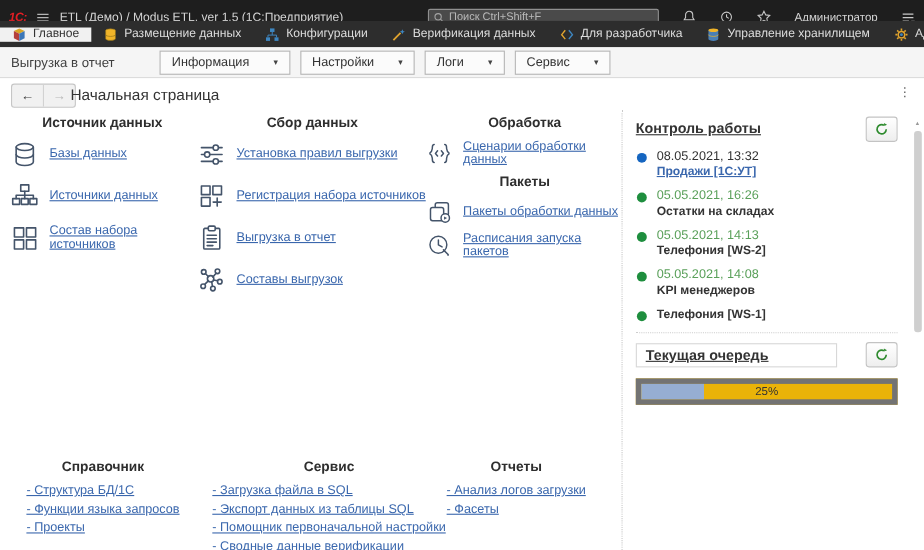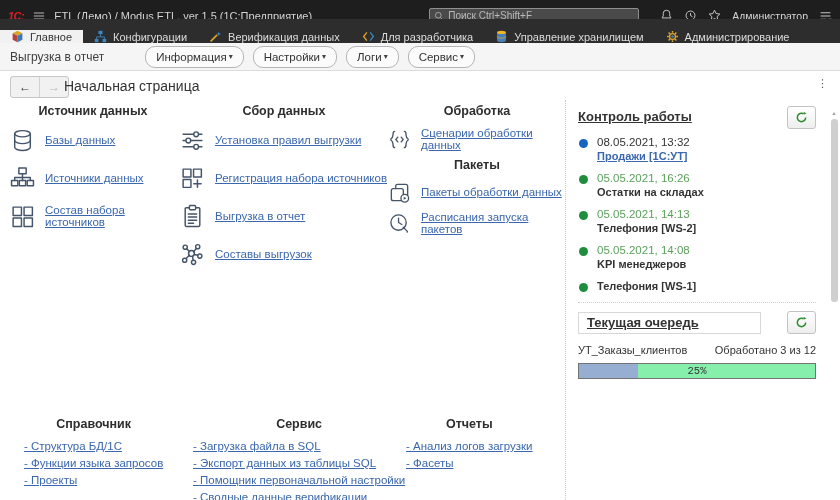--- a/index.html
+++ b/index.html
@@ -6,33 +6,33 @@
   .app{position:relative;width:840px;height:500px;background:#fff;overflow:hidden;
        font-family:"Liberation Sans",sans-serif;color:#333;}
   
   .titlebar{position:absolute;top:0;left:0;right:0;height:31px;background:#1e1e1e;
     display:flex;align-items:center;padding:0 8px;gap:9px;box-sizing:border-box;}
   .logo{color:#e31e24;font-weight:bold;font-size:11px;font-style:italic;letter-spacing:-.5px;}
   .ham{display:flex;align-items:center;}
   .tb-title{color:#d4d4d4;font-size:11px;white-space:nowrap;}
   .tb-search{margin-left:auto;width:200px;height:13px;background:#4a4a4a;border:1px solid #8f8f8f;
     border-radius:2px;display:flex;align-items:center;gap:4px;padding:0 4px;color:#b9b9b9;font-size:10px;}
-  .tb-icons{display:flex;align-items:center;gap:11px;margin-left:12px;justify-content:space-between;}
+  .tb-icons{display:flex;align-items:center;gap:21px;margin-left:12px;justify-content:space-between;}
   .user{color:#d4d4d4;font-size:10.5px;white-space:nowrap;}
   
-  .tabbar{position:absolute;top:19px;left:0;right:0;height:24px;background:#2d2d2d;display:flex;align-items:flex-end;}
+  .tabbar{position:absolute;top:19px;left:0;right:0;height:24px;background:#2d2d2d;display:flex;align-items:center;}
   .tab{display:flex;align-items:center;gap:6px;padding:0 11px;font-size:11px;color:#dcdcdc;white-space:nowrap;}
   .tab.active{background:#f1f1f1;color:#333;}
   .tab svg{width:13px;height:13px;flex:0 0 auto;}
   
   .toolbar{position:absolute;top:43px;left:0;right:0;height:28px;background:#f5f5f5;
     border-bottom:1px solid #dcdcdc;display:flex;align-items:center;padding:0 10px;gap:9px;box-sizing:border-box;}
   .ctx{font-size:12px;color:#3f3f3f;margin-right:32px;}
-  .dd{height:20px;padding:0 10px;background:#fbfbfb;border:1px solid #b5b5b5;border-radius:10px;
-    font-size:11.5px;color:#333;display:flex;align-items:center;gap:2px;}
+  .dd{height:20px;padding:0 10px;background:#fbfbfb;border:1px solid #b5b5b5;border-radius:0;
+    font-size:11.5px;color:#333;display:flex;align-items:center;gap:22px;}
   .dd .caret{font-size:8px;color:#444;}
   
   .navrow{position:absolute;top:72px;left:0;right:0;height:28px;background:#fff;}
   .histgroup{position:absolute;left:10px;top:4px;height:20px;display:flex;border:1px solid #c6c6c6;
     border-radius:3px;background:#f1f1f1;overflow:hidden;}
   .histbtn{width:28px;display:flex;align-items:center;justify-content:center;font-size:12px;}
   .histbtn.back{color:#3c3c3c;border-right:1px solid #d2d2d2;}
   .histbtn.fwd{color:#b8b8b8;}
   .page-title{position:absolute;left:64px;top:0;line-height:28px;font-size:14px;color:#333;}
   .more{position:absolute;right:12px;top:5px;color:#555;font-size:11px;}
@@ -62,21 +62,21 @@
   .dot.blue{background:#1565c0;} .dot.green{background:#1e8e3e;}
   .jdate{font-size:11.5px;} .jdate.green{color:#5aa05a;} .jdate.dark{color:#333;}
   .jname{font-size:11px;font-weight:bold;color:#333;margin-top:2px;}
   .jname a{color:#3a67ad;text-decoration:underline;cursor:pointer;}
   .sep{border-top:1px dotted #cdcdcd;margin:0 14px 8px 0;}
   .queue-head{display:flex;justify-content:space-between;align-items:flex-end;padding-right:14px;margin-bottom:10px;}
   .queue-title{border:1px solid #d8d8d8;padding:2px 8px 3px;font-size:13px;font-weight:bold;
     text-decoration:underline;color:#333;flex:1;margin-right:26px;}
   .queue-row{display:flex;justify-content:space-between;font-size:11px;color:#333;
     padding-right:14px;margin-bottom:7px;}
-  .pbar{position:relative;height:14px;border:1px solid #737373;margin-right:14px;background:#86efac;font-family:Liberation Mono, monospace;}
+  .pbar{position:relative;height:14px;border:5px solid #737373;margin-right:14px;background:#eab308;}
   .pfill{position:absolute;left:0;top:0;bottom:0;background:#96aed2;}
   .plabel{position:absolute;left:0;right:0;top:0;bottom:0;text-align:center;font-size:10.5px;line-height:14px;color:#333;}
   
   .bsec{position:absolute;top:417px;}
   #bsec1{left:24px;} #bsec2{left:193px;} #bsec3{left:406px;}
   .bsec a{display:block;color:#3a67ad;font-size:11.5px;text-decoration:underline;margin-bottom:5px;cursor:pointer;}
 </style>
 </head>
 <body>
 
@@ -118,20 +118,28 @@
   </div>
 
   <div class="tabbar">
     <div class="tab active">
       <svg viewBox="0 0 16 16">
           <polygon points="8,1 14,4 8,7 2,4" fill="#d9a524"></polygon>
           <polygon points="2,4 8,7 8,15 2,12" fill="#b5413d"></polygon>
           <polygon points="14,4 8,7 8,15 14,12" fill="#3c77b8"></polygon>
         </svg>
       <span>Главное</span>
+    </div>
+    <div class="tab">
+      <svg viewBox="0 0 16 16">
+          <ellipse cx="8" cy="3.5" rx="5.5" ry="2" fill="#f0b429" stroke="#8a6d1c" stroke-width=".7"></ellipse>
+          <path d="M2.5 3.5v9c0 1.1 2.5 2 5.5 2s5.5-.9 5.5-2v-9" fill="#f0b429" stroke="#8a6d1c" stroke-width=".7"></path>
+          <path d="M2.5 8c0 1.1 2.5 2 5.5 2s5.5-.9 5.5-2" fill="none" stroke="#8a6d1c" stroke-width=".7"></path>
+        </svg>
+      <span>Размещение данных</span>
     </div>
     <div class="tab">
       <svg viewBox="0 0 16 16">
           <rect x="5.5" y="1" width="5" height="4" fill="#3e86c0"></rect>
           <path d="M8 5v3.5M3.2 11V8.5h9.6V11" fill="none" stroke="#3e86c0" stroke-width="1.1"></path>
           <rect x="1" y="11" width="4.5" height="4" fill="#3e86c0"></rect>
           <rect x="10.5" y="11" width="4.5" height="4" fill="#3e86c0"></rect>
         </svg>
       <span>Конфигурации</span>
     </div>
@@ -353,24 +361,20 @@
 
     <div class="queue-head">
       <span class="queue-title">Текущая очередь</span>
       <div class="refresh-btn">
         <svg width="13" height="13" viewBox="0 0 14 14">
             <path d="M11.5 7A4.5 4.5 0 1 1 9.3 3.1" fill="none" stroke="#2e8b2e" stroke-width="1.6"></path>
             <path d="M9.2.8l.4 2.9 2.7-1.1z" fill="#2e8b2e"></path>
           </svg>
       </div>
     </div>
-    <div class="queue-row">
-      <span>УТ_Заказы_клиентов</span>
-      <span>Обработано 3 из 12</span>
-    </div>
     <div class="pbar">
       <div class="pfill" style="width: 25%;"></div>
       <div class="plabel">25%</div>
     </div>
   </div>
 
   <div class="bsec" id="bsec1">
     <h2>Справочник</h2>
     <a>- Структура БД/1С</a>
     <a>- Функции языка запросов</a>

